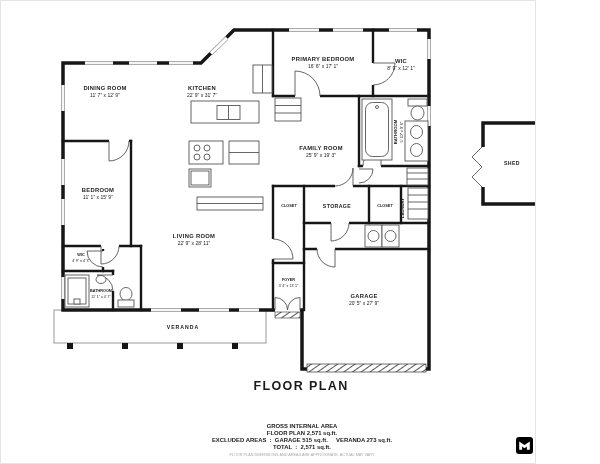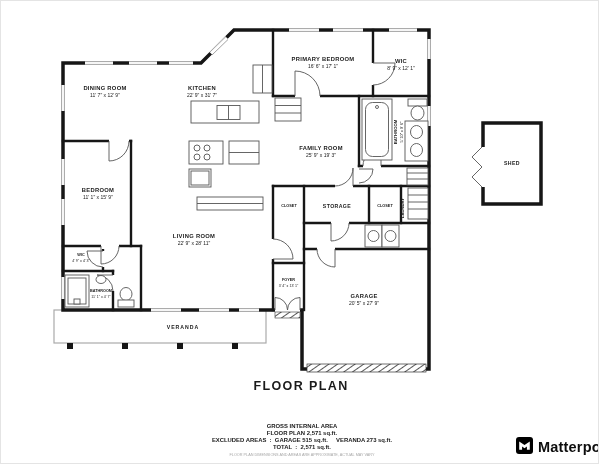--- a/index.html
+++ b/index.html
@@ -1,16 +1,16 @@
 <!DOCTYPE html>
 <html><head>
 <meta charset="utf-8">
 <style>
   html,body{margin:0;padding:0;background:#fff;}
-  .page{width:599px;height:464px;position:relative;overflow:hidden;background:#fff;
+  .page{width:536px;height:464px;position:relative;overflow:hidden;background:#fff;
         border:1px solid #e4e4e4;box-sizing:border-box;
         font-family:"Liberation Sans", sans-serif;}
   svg{position:absolute;left:0;top:0;}
   svg text{fill:#1a1a1a;font-family:"Liberation Sans", sans-serif;text-anchor:middle;}
   .rname{font-size:5.8px;font-weight:bold;letter-spacing:.3px;}
   .rdims{font-size:5px;}
   .tiny{font-size:3.8px;font-weight:bold;}
   .tinyd{font-size:3.6px;}
   .vert{font-size:4.2px;font-weight:bold;}
   .vertd{font-size:3.8px;}

